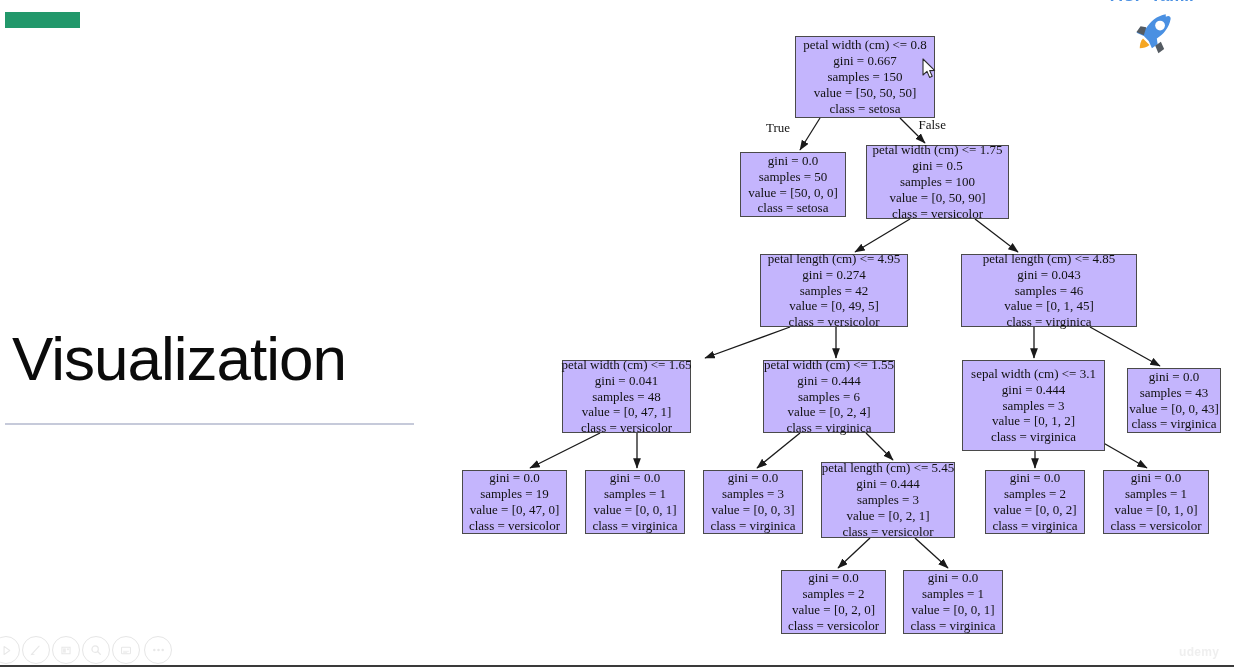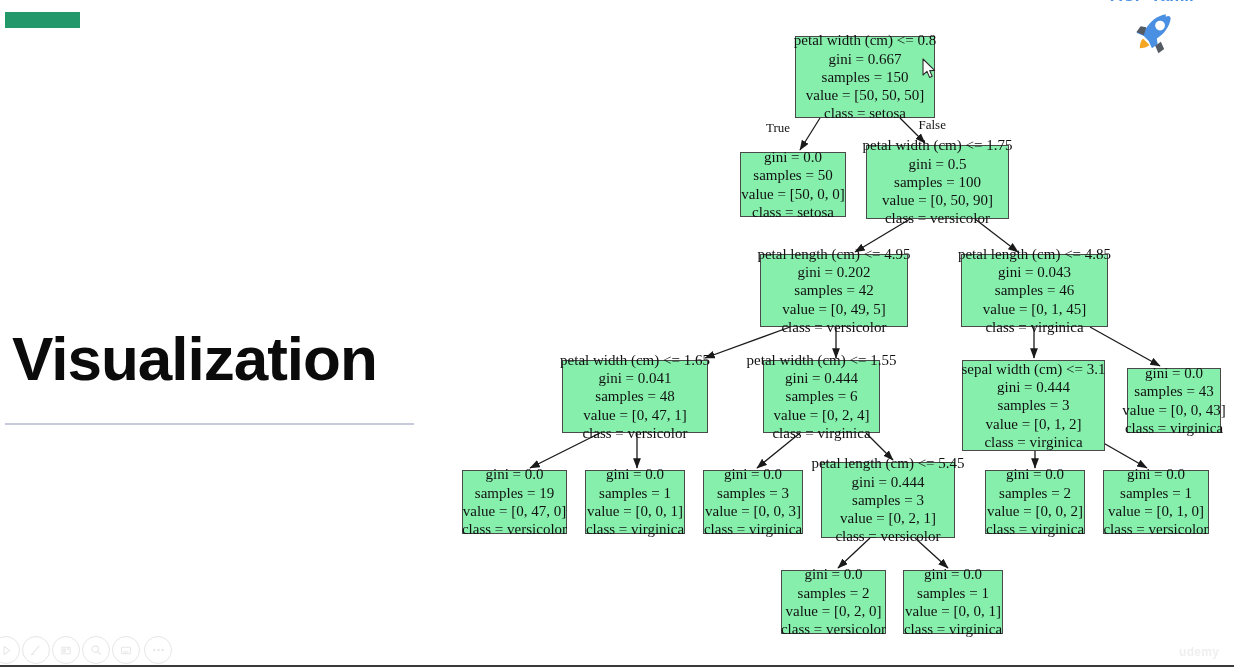--- a/index.html
+++ b/index.html
@@ -6,21 +6,21 @@
   body{
     width:1234px;height:668px;background:#ffffff;overflow:hidden;position:relative;
     font-family:"Liberation Sans", sans-serif;
   }
   .slide{position:absolute;left:0;top:0;width:1234px;height:668px;background:#fff;}
 
   
   .accent-bar{position:absolute;left:5px;top:12px;width:75px;height:16px;background:#22986b;}
   .slide-title{
     position:absolute;left:12px;top:326px;width:400px;
-    font-size:62px;font-weight:bold;color:#0b0b0b;letter-spacing:-1px;
+    font-size:62px;font-weight:normal;color:#0b0b0b;letter-spacing:-1px;
     font-family:"Liberation Sans", sans-serif;line-height:1.05;
   }
   .title-divider{position:absolute;left:5px;top:423px;width:409px;height:2px;background:#c6cada;}
 
   
   .logo-wrap{position:absolute;left:1092px;top:-14px;width:120px;height:70px;}
   .logo-text{
     position:absolute;left:0;top:0;width:120px;text-align:center;
     font-size:17px;font-weight:bold;color:#4a90e2;
     font-family:"Liberation Sans", sans-serif;white-space:nowrap;
@@ -39,23 +39,23 @@
     position:absolute;top:0;width:28px;height:28px;border-radius:50%;
     border:1.4px solid #e6e6e6;box-sizing:border-box;
     display:flex;align-items:center;justify-content:center;
   }
   .bottom-rule{position:absolute;left:0;top:665px;width:1234px;height:2px;background:#3a3a3a;}
 
   
   .tree{position:absolute;left:0;top:0;width:1234px;height:668px;}
   .tnode{
     position:absolute;box-sizing:border-box;
-    border:1.3px solid #4a4a4a;background:#86efac;
+    border:1.3px solid #4a4a4a;background:#c4b5fd;
     font-family:"Liberation Serif", serif;
-    font-size:15px;color:#111;text-align:center;
+    font-size:13px;color:#111;text-align:center;
     display:flex;flex-direction:column;align-items:center;justify-content:center;
     line-height:1.22;padding:3px 6px;
   }
   .tnode div{white-space:nowrap;}
   .edge-label{
     position:absolute;font-family:"Liberation Serif", serif;
     font-size:13px;color:#111;
   }
   svg.edges{position:absolute;left:0;top:0;width:1234px;height:668px;pointer-events:none;}
 
@@ -127,40 +127,40 @@
         </div>
         <div class="tnode" style="left: 866px; top: 145px; width: 143px; height: 74px; text-align: right;">
           <div>petal width (cm) &lt;= 1.75</div>
           <div>gini = 0.5</div>
           <div>samples = 100</div>
           <div>value = [0, 50, 90]</div>
           <div>class = versicolor</div>
         </div>
         <div class="tnode" style="left: 760px; top: 254px; width: 148px; height: 73px; text-align: right;">
           <div>petal length (cm) &lt;= 4.95</div>
-          <div>gini = 0.202</div>
+          <div>gini = 0.274</div>
           <div>samples = 42</div>
           <div>value = [0, 49, 5]</div>
           <div>class = versicolor</div>
         </div>
-        <div class="tnode" style="left: 961px; top: 254px; width: 147px; height: 73px;">
+        <div class="tnode" style="left: 961px; top: 254px; width: 176px; height: 73px;">
           <div>petal length (cm) &lt;= 4.85</div>
           <div>gini = 0.043</div>
           <div>samples = 46</div>
           <div>value = [0, 1, 45]</div>
           <div>class = virginica</div>
         </div>
-        <div class="tnode" style="left: 562px; top: 360px; width: 146px; height: 73px;">
+        <div class="tnode" style="left: 562px; top: 360px; width: 129px; height: 73px;">
           <div>petal width (cm) &lt;= 1.65</div>
           <div>gini = 0.041</div>
           <div>samples = 48</div>
           <div>value = [0, 47, 1]</div>
           <div>class = versicolor</div>
         </div>
-        <div class="tnode" style="left: 763px; top: 360px; width: 117px; height: 73px;">
+        <div class="tnode" style="left: 763px; top: 360px; width: 132px; height: 73px;">
           <div>petal width (cm) &lt;= 1.55</div>
           <div>gini = 0.444</div>
           <div>samples = 6</div>
           <div>value = [0, 2, 4]</div>
           <div>class = virginica</div>
         </div>
         <div class="tnode" style="left: 962px; top: 360px; width: 143px; height: 91px;">
           <div>sepal width (cm) &lt;= 3.1</div>
           <div>gini = 0.444</div>
           <div>samples = 3</div>

